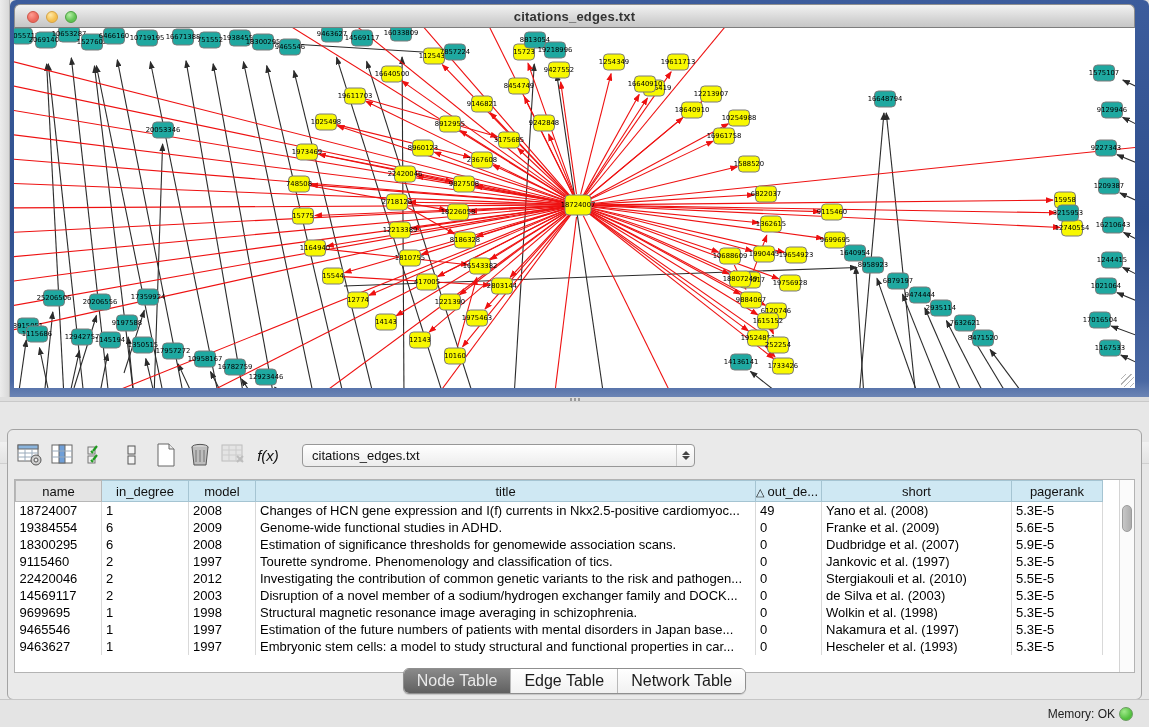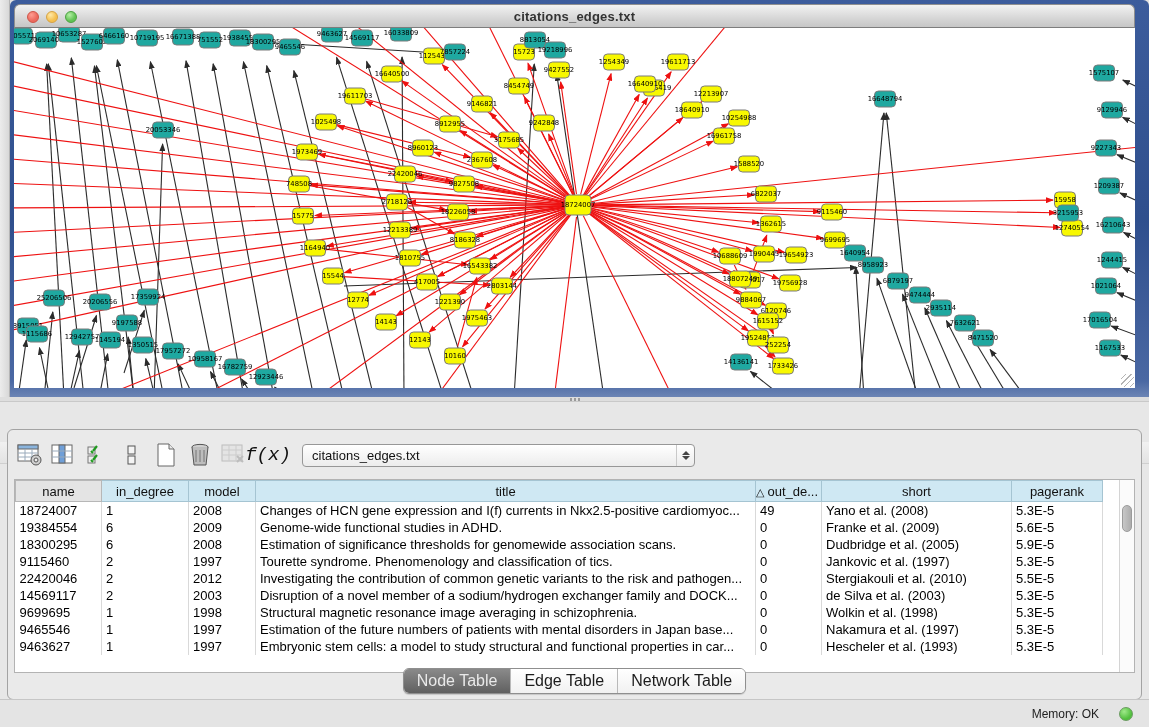--- a/index.html
+++ b/index.html
@@ -40,21 +40,21 @@
   .float-icon { position:relative; width:14px; height:14px; }
   .float-icon .b1 { position:absolute; left:0; top:4px; width:9px; height:9px; border:1px solid #8a7a35; background:#f4f0df; }
   .float-icon .b2 { position:absolute; left:5px; top:0; width:8px; height:8px; border:1px dotted #37507c; }
   .close-icon { font-size:14px; font-weight:bold; color:#1d1d1d; line-height:14px; }
 
   .panel-body { position:absolute; left:7px; top:27px; width:1135px; height:271px; background:#eaeaea; border:1px solid #a3a3a3; border-radius:6px; }
 
   .toolbar { position:absolute; left:6px; top:6px; height:38px; display:flex; align-items:center; }
   .tbtn { width:32px; height:32px; display:flex; align-items:center; justify-content:center; margin-right:2px; }
   .tbtn svg { display:block; }
-  .fx { font-family:Liberation Mono, monospace; font-style:italic; font-size:19px; color:#111;text-align:right; }
+  .fx { font-family:Liberation Sans, sans-serif; font-style:italic; font-size:15px; color:#111;text-align:right; }
   .combo { position:relative; width:393px; height:23px; margin-left:16px; border:1px solid #979797; border-radius:4px;
       background:linear-gradient(180deg,#ffffff,#ececec); box-shadow:0 1px 0 rgba(255,255,255,.7) inset; display:flex; align-items:center; }
   .combo-text { padding-left:9px; font-size:13px; color:#111; flex:1; }
   .combo-arrows { width:18px; height:100%; display:flex; flex-direction:column; align-items:center; justify-content:center; gap:1px; border-left:1px solid #c9c9c9; }
   .combo-arrows i { width:0; height:0; border-left:4px solid transparent; border-right:4px solid transparent; }
   .combo-arrows .up { border-bottom:4px solid #444; }
   .combo-arrows .dn { border-top:4px solid #444; }
 
   .table-wrap { position:absolute; left:6px; top:49px; width:1121px; height:194px; background:#fff; border:1px solid #b3b3b3; overflow:hidden; }
   table.data { border-collapse:collapse; table-layout:fixed; width:1037px; font-size:13px; }
@@ -68,21 +68,21 @@
   .vthumb { position:absolute; left:2px; top:25px; width:10px; height:27px; border-radius:5px; background:linear-gradient(90deg,#c7c7c7,#adadad); border:1px solid #9b9b9b; }
 
   .tabbar { position:absolute; left:0; right:0; bottom:5px; display:flex; justify-content:center; }
   .segmented { display:flex; border:1px solid #8f8f8f; border-radius:6px; overflow:hidden; background:#fff; box-shadow:0 1px 1px rgba(0,0,0,.15); }
   .seg { padding:3px 13px; font-size:16px; color:#1c1c1c; background:linear-gradient(180deg,#ffffff,#f1f1f1); border-right:1px solid #b9b9b9; }
   .seg:last-child { border-right:none; }
   .seg.sel { background:linear-gradient(180deg,#8a8a8a,#606060); color:#e9e9e9; }
 
   
   .statusbar { position:absolute; left:0; top:699px; width:1149px; height:28px; background:#e4e4e4; border-top:1px solid #c6c6c6;
-      display:flex; align-items:center; justify-content:flex-end; gap:20px; padding-right:16px; }
+      display:flex; align-items:center; justify-content:flex-end; gap:4px; padding-right:16px; }
   .mem-label { font-size:12px; color:#222; }
   .mem-dot { width:14px; height:14px; border-radius:50%; background:radial-gradient(circle at 35% 30%, #9fe98a, #52bf3e 65%); border:1px solid #6a9c60; }
 </style>
 </head>
 <body>
 
 <div class="screen">
 
   <div class="top-region">
     <div class="left-strip"></div>
@@ -835,21 +835,21 @@
                 <td class="al">Franke et al. (2009)</td>
                 <td class="al">5.6E-5</td>
                 <td></td>
               </tr>
               <tr>
                 <td class="al">18300295</td>
                 <td class="al">6</td>
                 <td class="al">2008</td>
                 <td class="al">Estimation of significance thresholds for genomewide association scans.</td>
                 <td class="al">0</td>
-                <td class="al">Dudbridge et al. (2005)</td>
+                <td class="al">Dudbridge et al. (2007)</td>
                 <td class="al">5.9E-5</td>
                 <td></td>
               </tr>
               <tr>
                 <td class="al">9115460</td>
                 <td class="al">2</td>
                 <td class="al">1997</td>
                 <td class="al">Tourette syndrome. Phenomenology and classification of tics.</td>
                 <td class="al">0</td>
                 <td class="al">Jankovic et al. (1997)</td>

